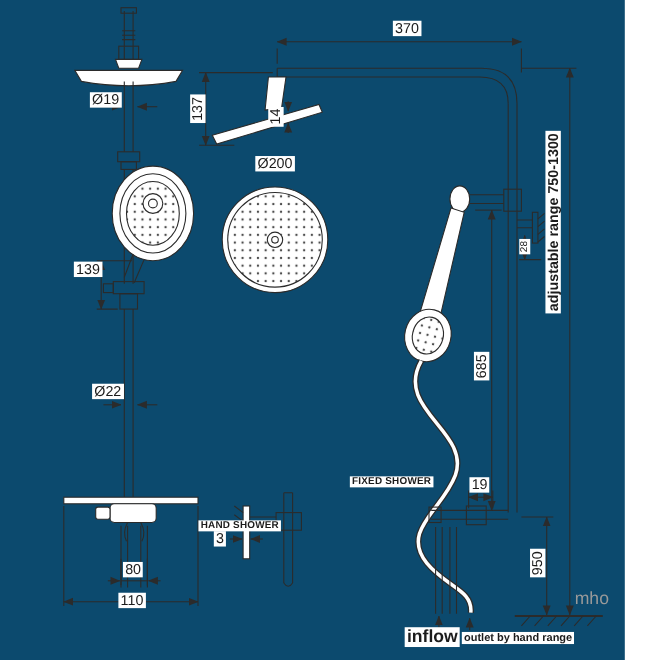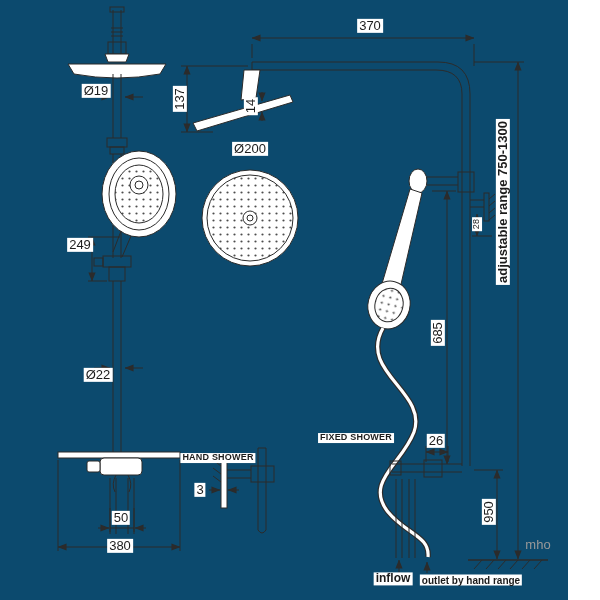--- a/index.html
+++ b/index.html
@@ -16,22 +16,22 @@
   svg .hose-i { stroke:#ffffff; stroke-width:3.2; fill:none; }
   .lbl {
     position:absolute; transform:translate(-50%,-50%);
     font:400 13px/1.1 "Liberation Sans", sans-serif; color:#1c1c1c;
     background:#ffffff; padding:0 2px; white-space:nowrap;
   }
   .rot { transform:translate(-50%,-50%) rotate(-90deg); }
   .b   { font-weight:700; }
   .s9  { font-size:9px; letter-spacing:0.2px; }
   .s10 { font-size:10px; }
-  .s12 { font-size:12px;text-align:right; }
-  .mho { color:#999999; font-size:13px; background:transparent; }
+  .s12 { font-size:16px;text-align:right; }
+  .mho { color:#999999; font-size:16px; background:transparent; }
 </style>
 </head>
 <body>
 
 <div class="canvas">
 
   <svg width="600" height="600" viewBox="0 0 600 600">
     <defs>
       <marker id="arr" viewBox="0 0 10 10" refX="9.5" refY="5" markerWidth="9" markerHeight="9" orient="auto-start-reverse">
         <path d="M0,1 L10,5 L0,9 Z" style="fill:#2b2b2b;stroke:none"></path>
@@ -172,30 +172,30 @@
       <line class="ln" x1="399" y1="573" x2="399" y2="560" marker-end="url(#arr)"></line>
       <line class="ln" x1="427" y1="573" x2="427" y2="562" marker-end="url(#arr)"></line>
     </g>
   </svg>
 
   <span class="lbl" style="left:370px;top:26px">370</span>
   <span class="lbl rot" style="left:180px;top:99px">137</span>
   <span class="lbl rot" style="left:251px;top:106px">14</span>
   <span class="lbl" style="left:96px;top:91px">Ø19</span>
   <span class="lbl" style="left:250px;top:149px">Ø200</span>
-  <span class="lbl" style="left:80px;top:245px">249</span>
-  <span class="lbl" style="left:98px;top:375px">Ø22</span>
+  <span class="lbl" style="left:80px;top:245px">139</span>
+  <span class="lbl" style="left:98px;top:356px">Ø22</span>
   <span class="lbl rot" style="left:438px;top:333px">685</span>
   <span class="lbl rot s9" style="left:477px;top:224px">28</span>
   <span class="lbl rot b" style="left:503px;top:202px">adjustable range 750-1300</span>
-  <span class="lbl" style="left:436px;top:441px">26</span>
+  <span class="lbl" style="left:436px;top:441px">19</span>
   <span class="lbl" style="left:200px;top:490px">3</span>
-  <span class="lbl" style="left:121px;top:518px">50</span>
-  <span class="lbl" style="left:120px;top:546px">380</span>
+  <span class="lbl" style="left:121px;top:518px">80</span>
+  <span class="lbl" style="left:120px;top:546px">110</span>
   <span class="lbl rot" style="left:489px;top:512px">950</span>
 
-  <span class="lbl b s9" style="left:218px;top:458px">HAND SHOWER</span>
+  <span class="lbl b s9" style="left:218px;top:478px">HAND SHOWER</span>
   <span class="lbl b s9" style="left:356px;top:438px">FIXED SHOWER</span>
   <span class="lbl b s12" style="left:393px;top:579px">inflow</span>
   <span class="lbl b s10" style="left:471px;top:580px">outlet by hand range</span>
   <span class="lbl mho" style="left:538px;top:545px">mho</span>
 
 </div>
 
 </body></html>

